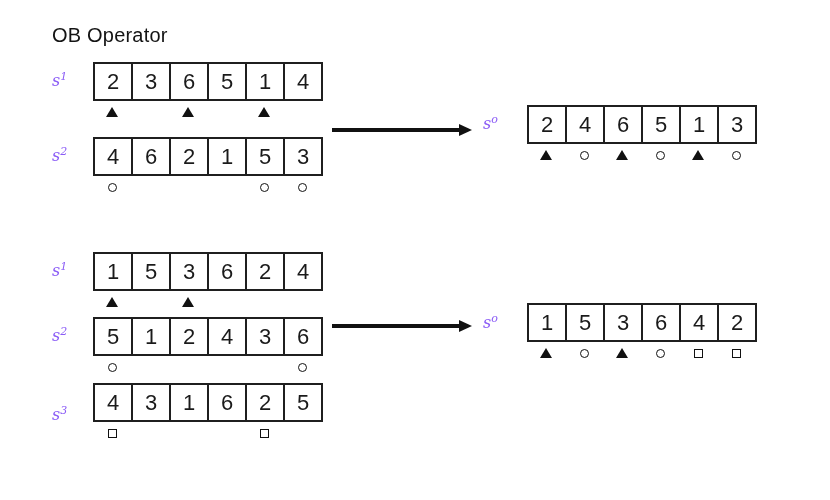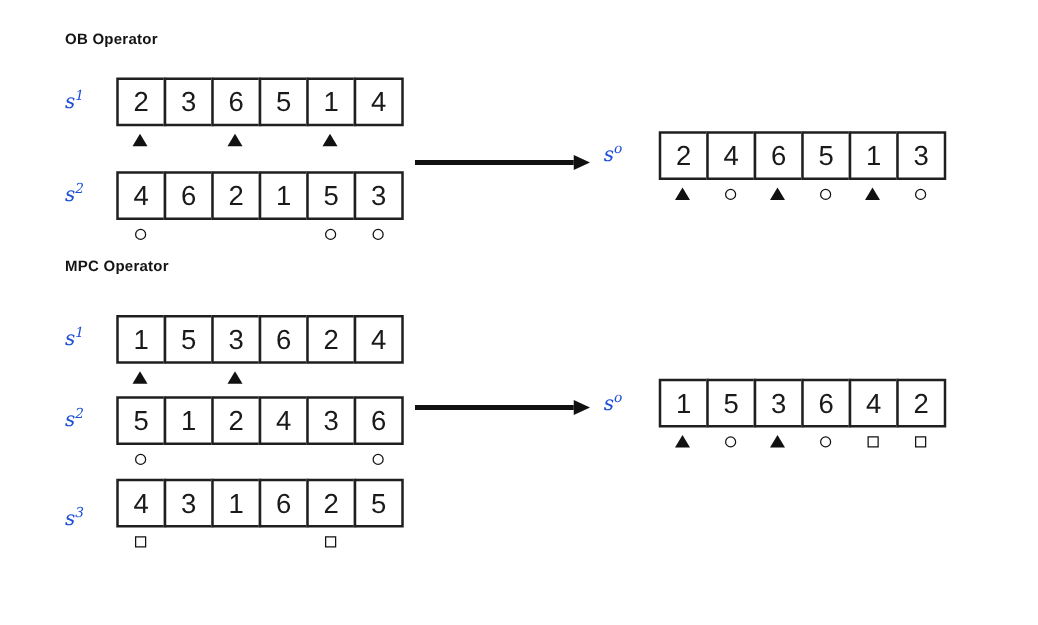--- a/index.html
+++ b/index.html
@@ -1,23 +1,23 @@
 <!DOCTYPE html>
 <html><head>
 <meta charset="utf-8">
 <style>
   html,body{margin:0;padding:0;background:#ffffff;}
   .canvas{
     position:relative;width:830px;height:500px;background:#ffffff;
     font-family:"Liberation Sans",sans-serif;color:#1a1a1a;overflow:hidden;
   }
-  .sec-title{position:absolute;font-size:12px;letter-spacing:.2px;color:#141414;font-weight:bold;}
+  .sec-title{position:absolute;font-size:20px;letter-spacing:.2px;color:#141414;}
   .seq-label{
     position:absolute;font-family:"DejaVu Serif",serif;font-style:italic;
-    font-size:16px;color:#1d4ed8;
+    font-size:16px;color:#8b5cf6;
   }
   .seq-label sup{font-size:11px;line-height:0;}
   .seq{position:absolute;}
   .cells{display:flex;}
   .cell{
     box-sizing:border-box;width:40px;height:39px;margin-left:-2px;
     border:2px solid #1f1f1f;background:#ffffff;
     display:flex;align-items:center;justify-content:center;
     font-size:22px;color:#1a1a1a;
   }
@@ -136,21 +136,20 @@
         <div class="mark-slot">
           <span class="mark-triangle"></span>
         </div>
         <div class="mark-slot">
           <span class="mark-circle"></span>
         </div>
       </div>
     </div>
 
 
-  <div class="sec-title" style="left:52px;top:206px">MPC Operator</div>
 
   <span class="seq-label" style="left:52px;top:261px"><span>s</span><sup>1</sup></span>
   <div class="seq" style="left:93px;top:252px">
       <div class="cells">
         <div class="cell">1</div>
         <div class="cell">5</div>
         <div class="cell">3</div>
         <div class="cell">6</div>
         <div class="cell">2</div>
         <div class="cell">4</div>

